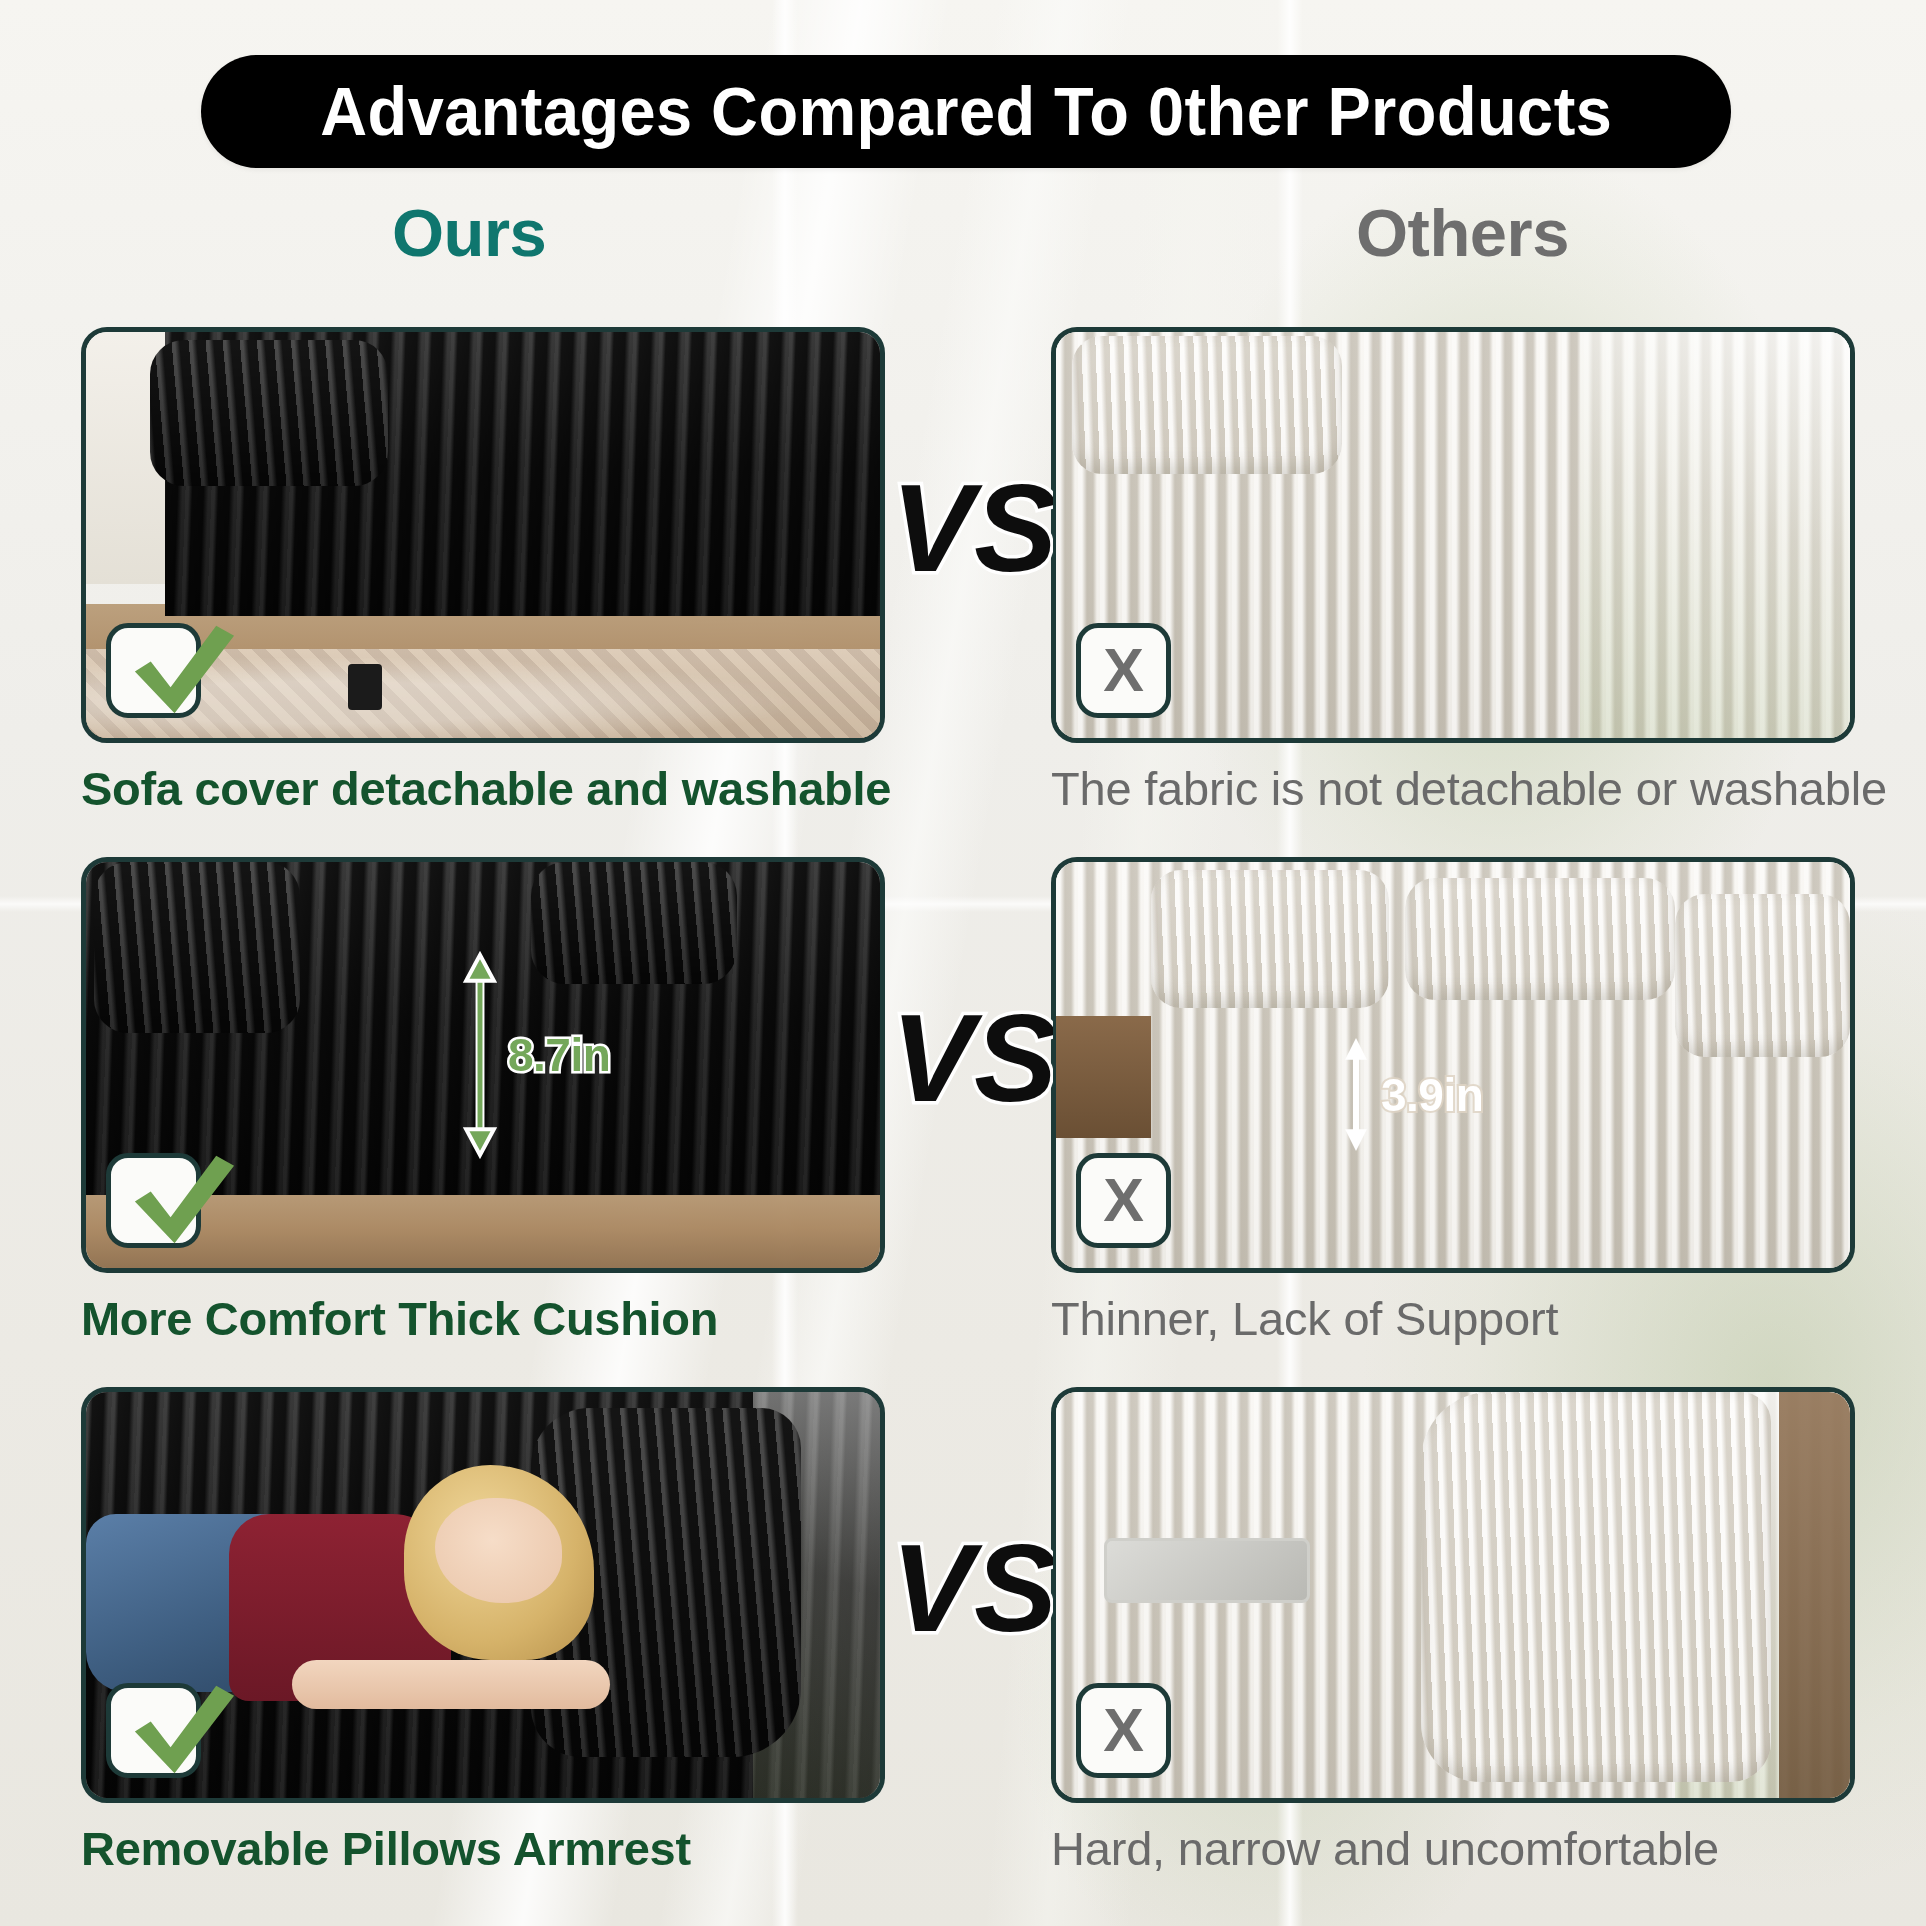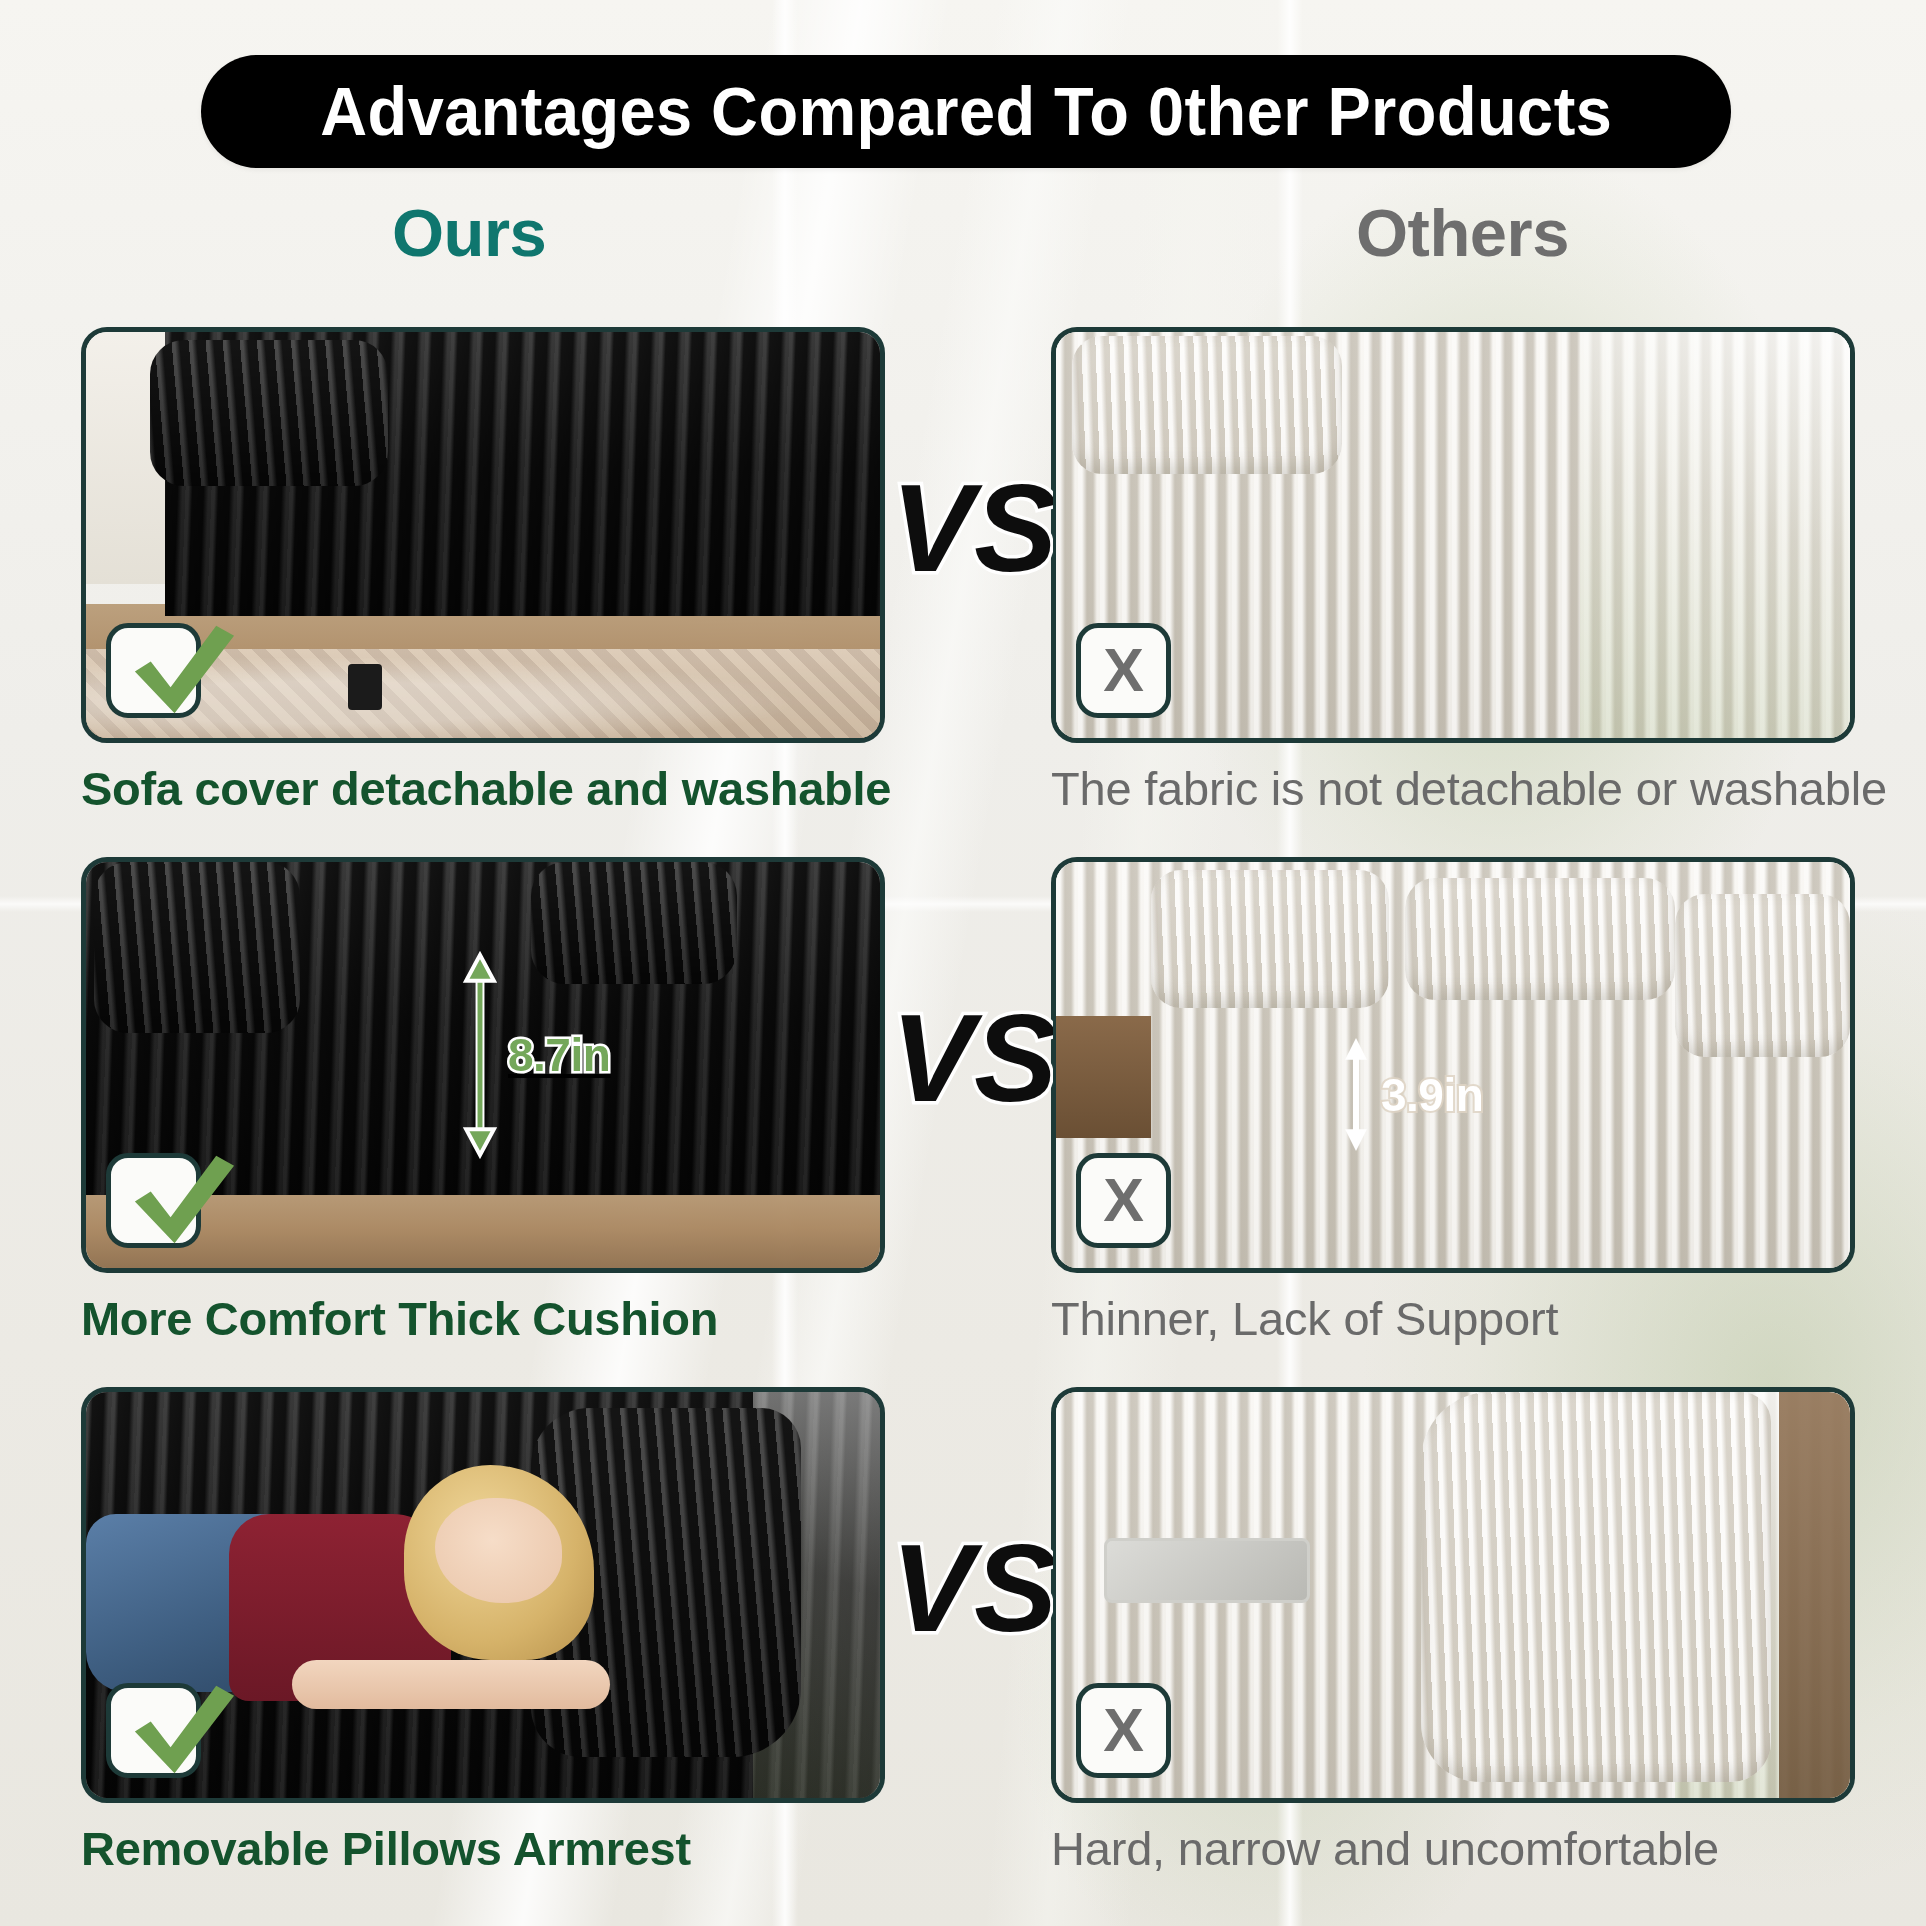--- a/index.html
+++ b/index.html
@@ -352,21 +352,21 @@
 
     <div class="row">
 
       <div class="cell left">
         <div class="photo">
           <div class="floor" style="height:22%"></div>
           <div class="sofa-dark" style="left:0;top:0;right:0;bottom:18%;"></div>
           <div class="pillow-dark" style="left:1%;top:0;width:26%;height:42%;"></div>
           <div class="pillow-dark" style="left:56%;top:0;width:26%;height:30%;"></div>
 
-          <div class="dim green" style="left:376px; top:89px;text-decoration:underline;">
+          <div class="dim green" style="left:376px; top:89px;">
             <svg width="36" height="208" viewBox="0 0 36 210">
               <g stroke="#ffffff" stroke-width="9" fill="none">
                 <path d="M18 22 V188"></path>
               </g>
               <g stroke="#74a75a" stroke-width="5" fill="none">
                 <path d="M18 22 V188"></path>
               </g>
               <path d="M18 4 L32 30 L4 30 Z" fill="#74a75a" stroke="#ffffff" stroke-width="4"></path>
               <path d="M18 206 L32 180 L4 180 Z" fill="#74a75a" stroke="#ffffff" stroke-width="4"></path>
             </svg>

